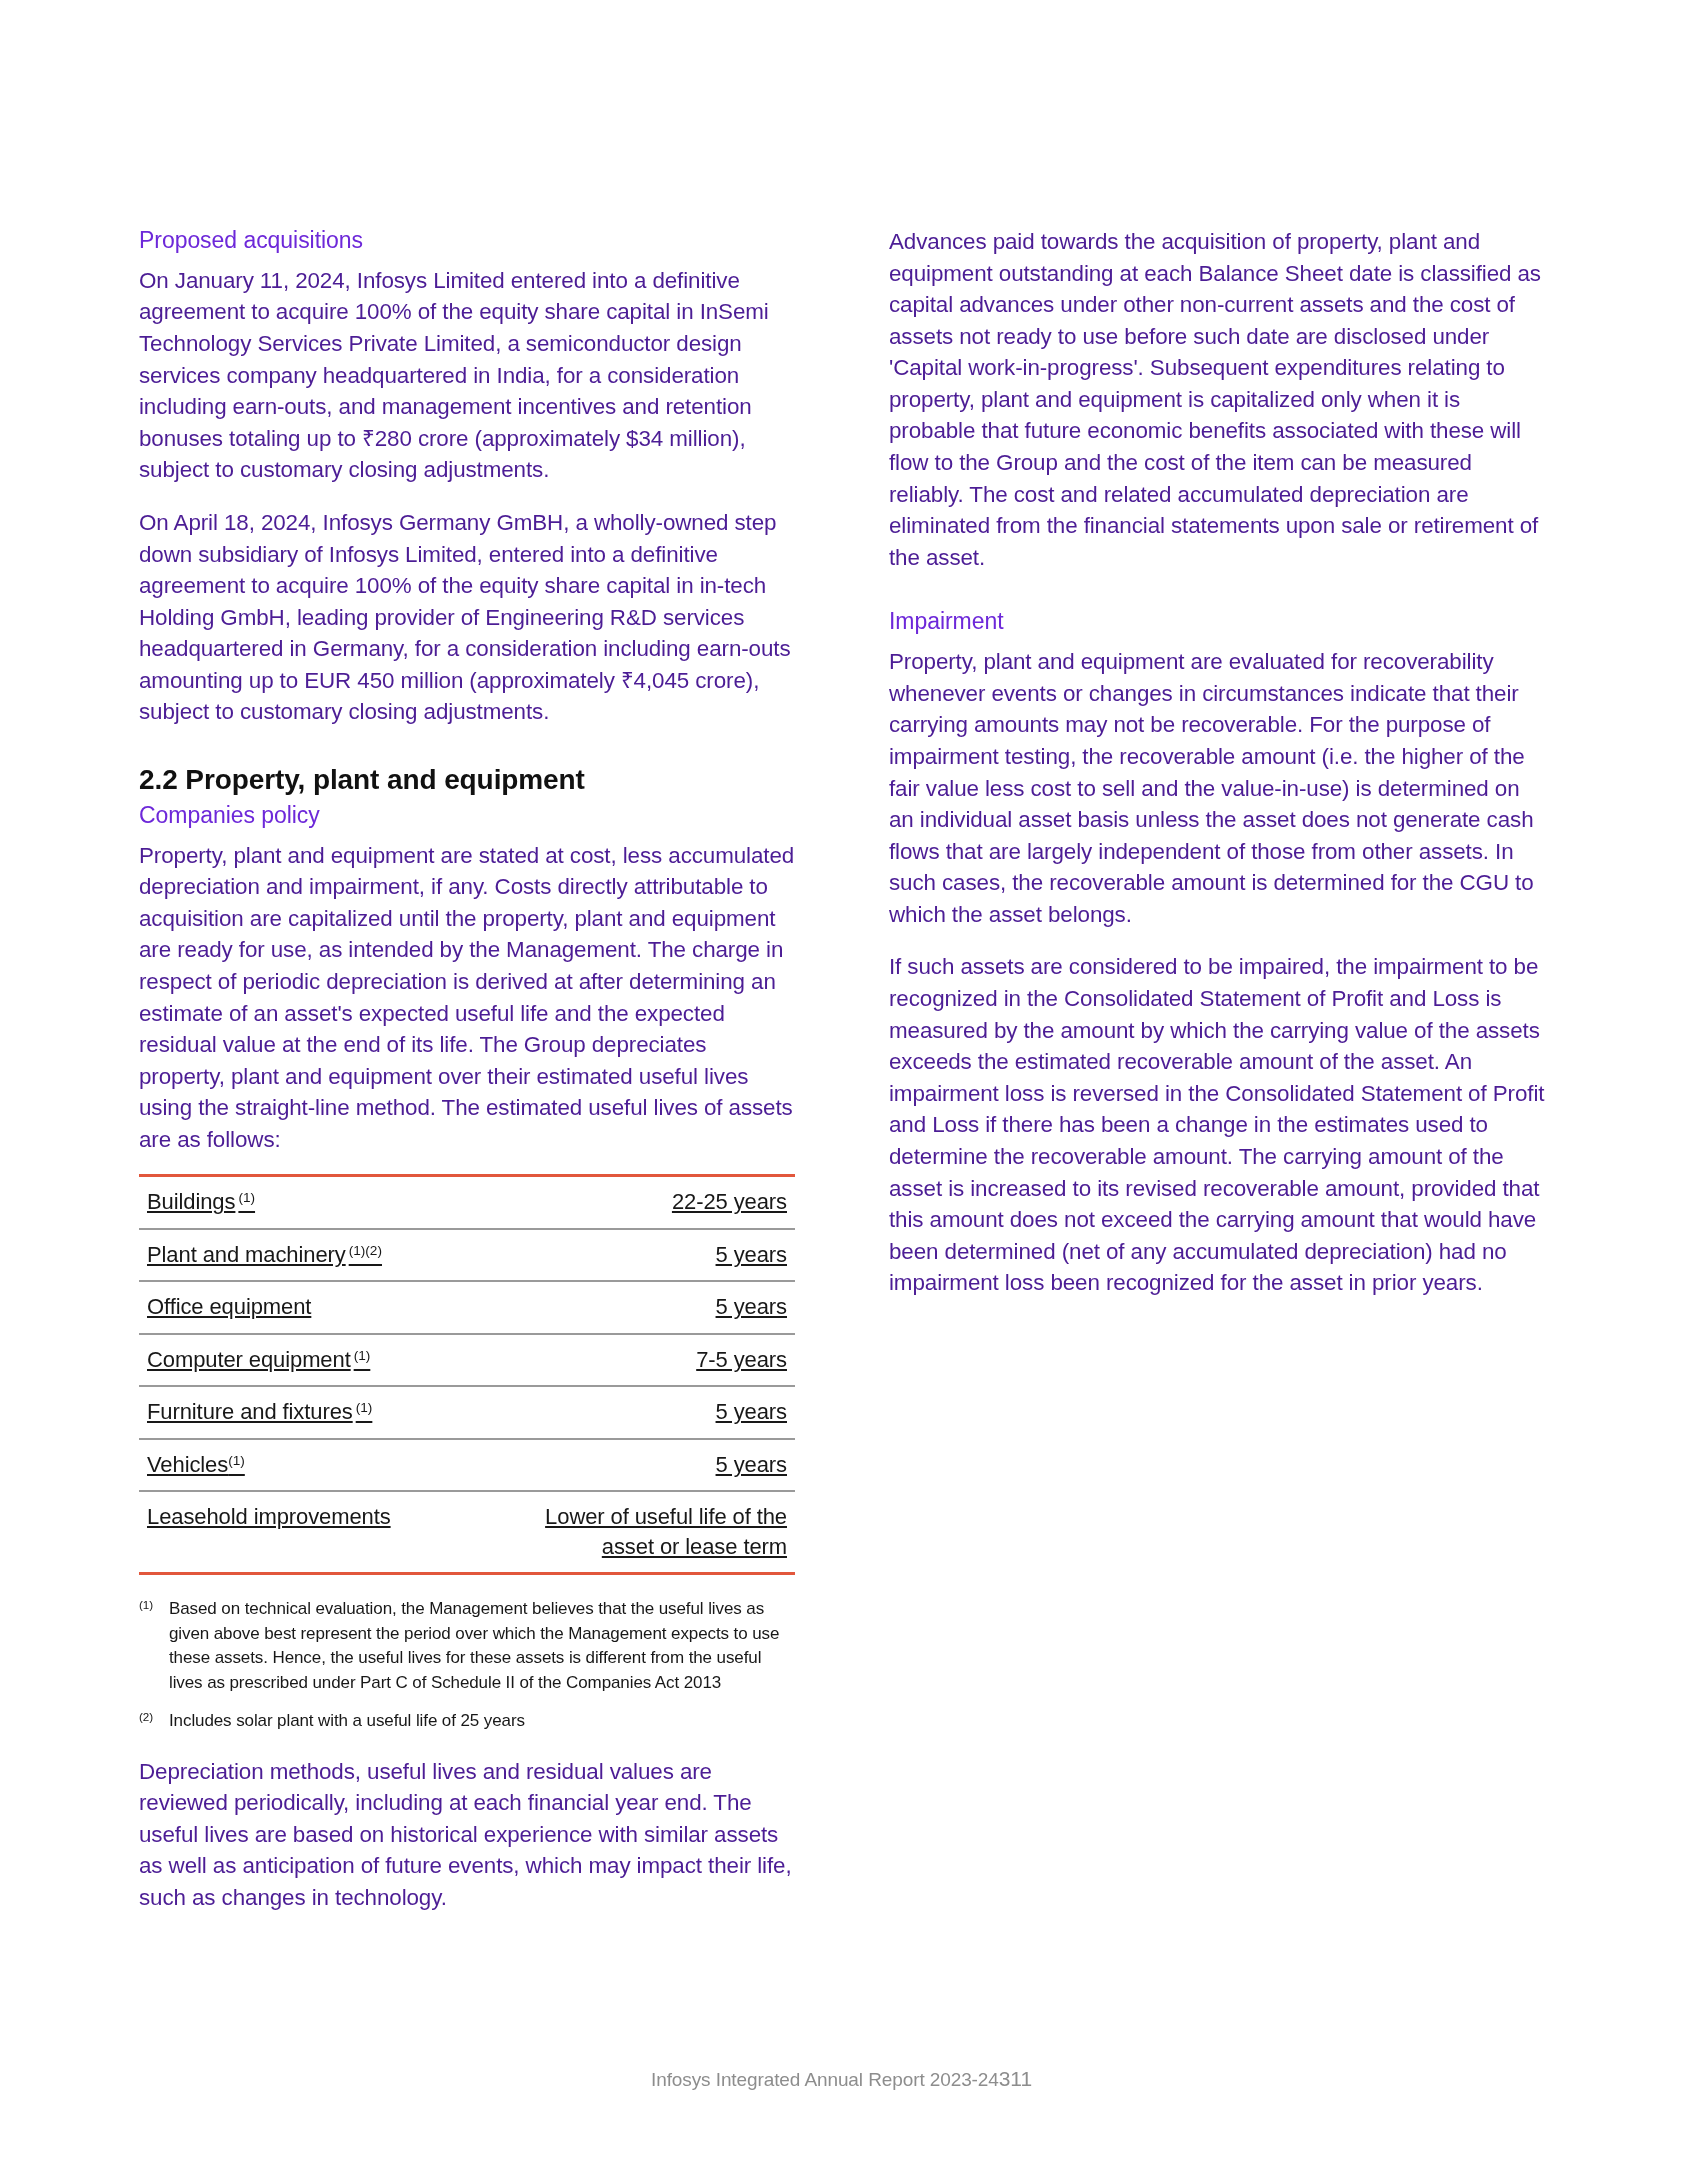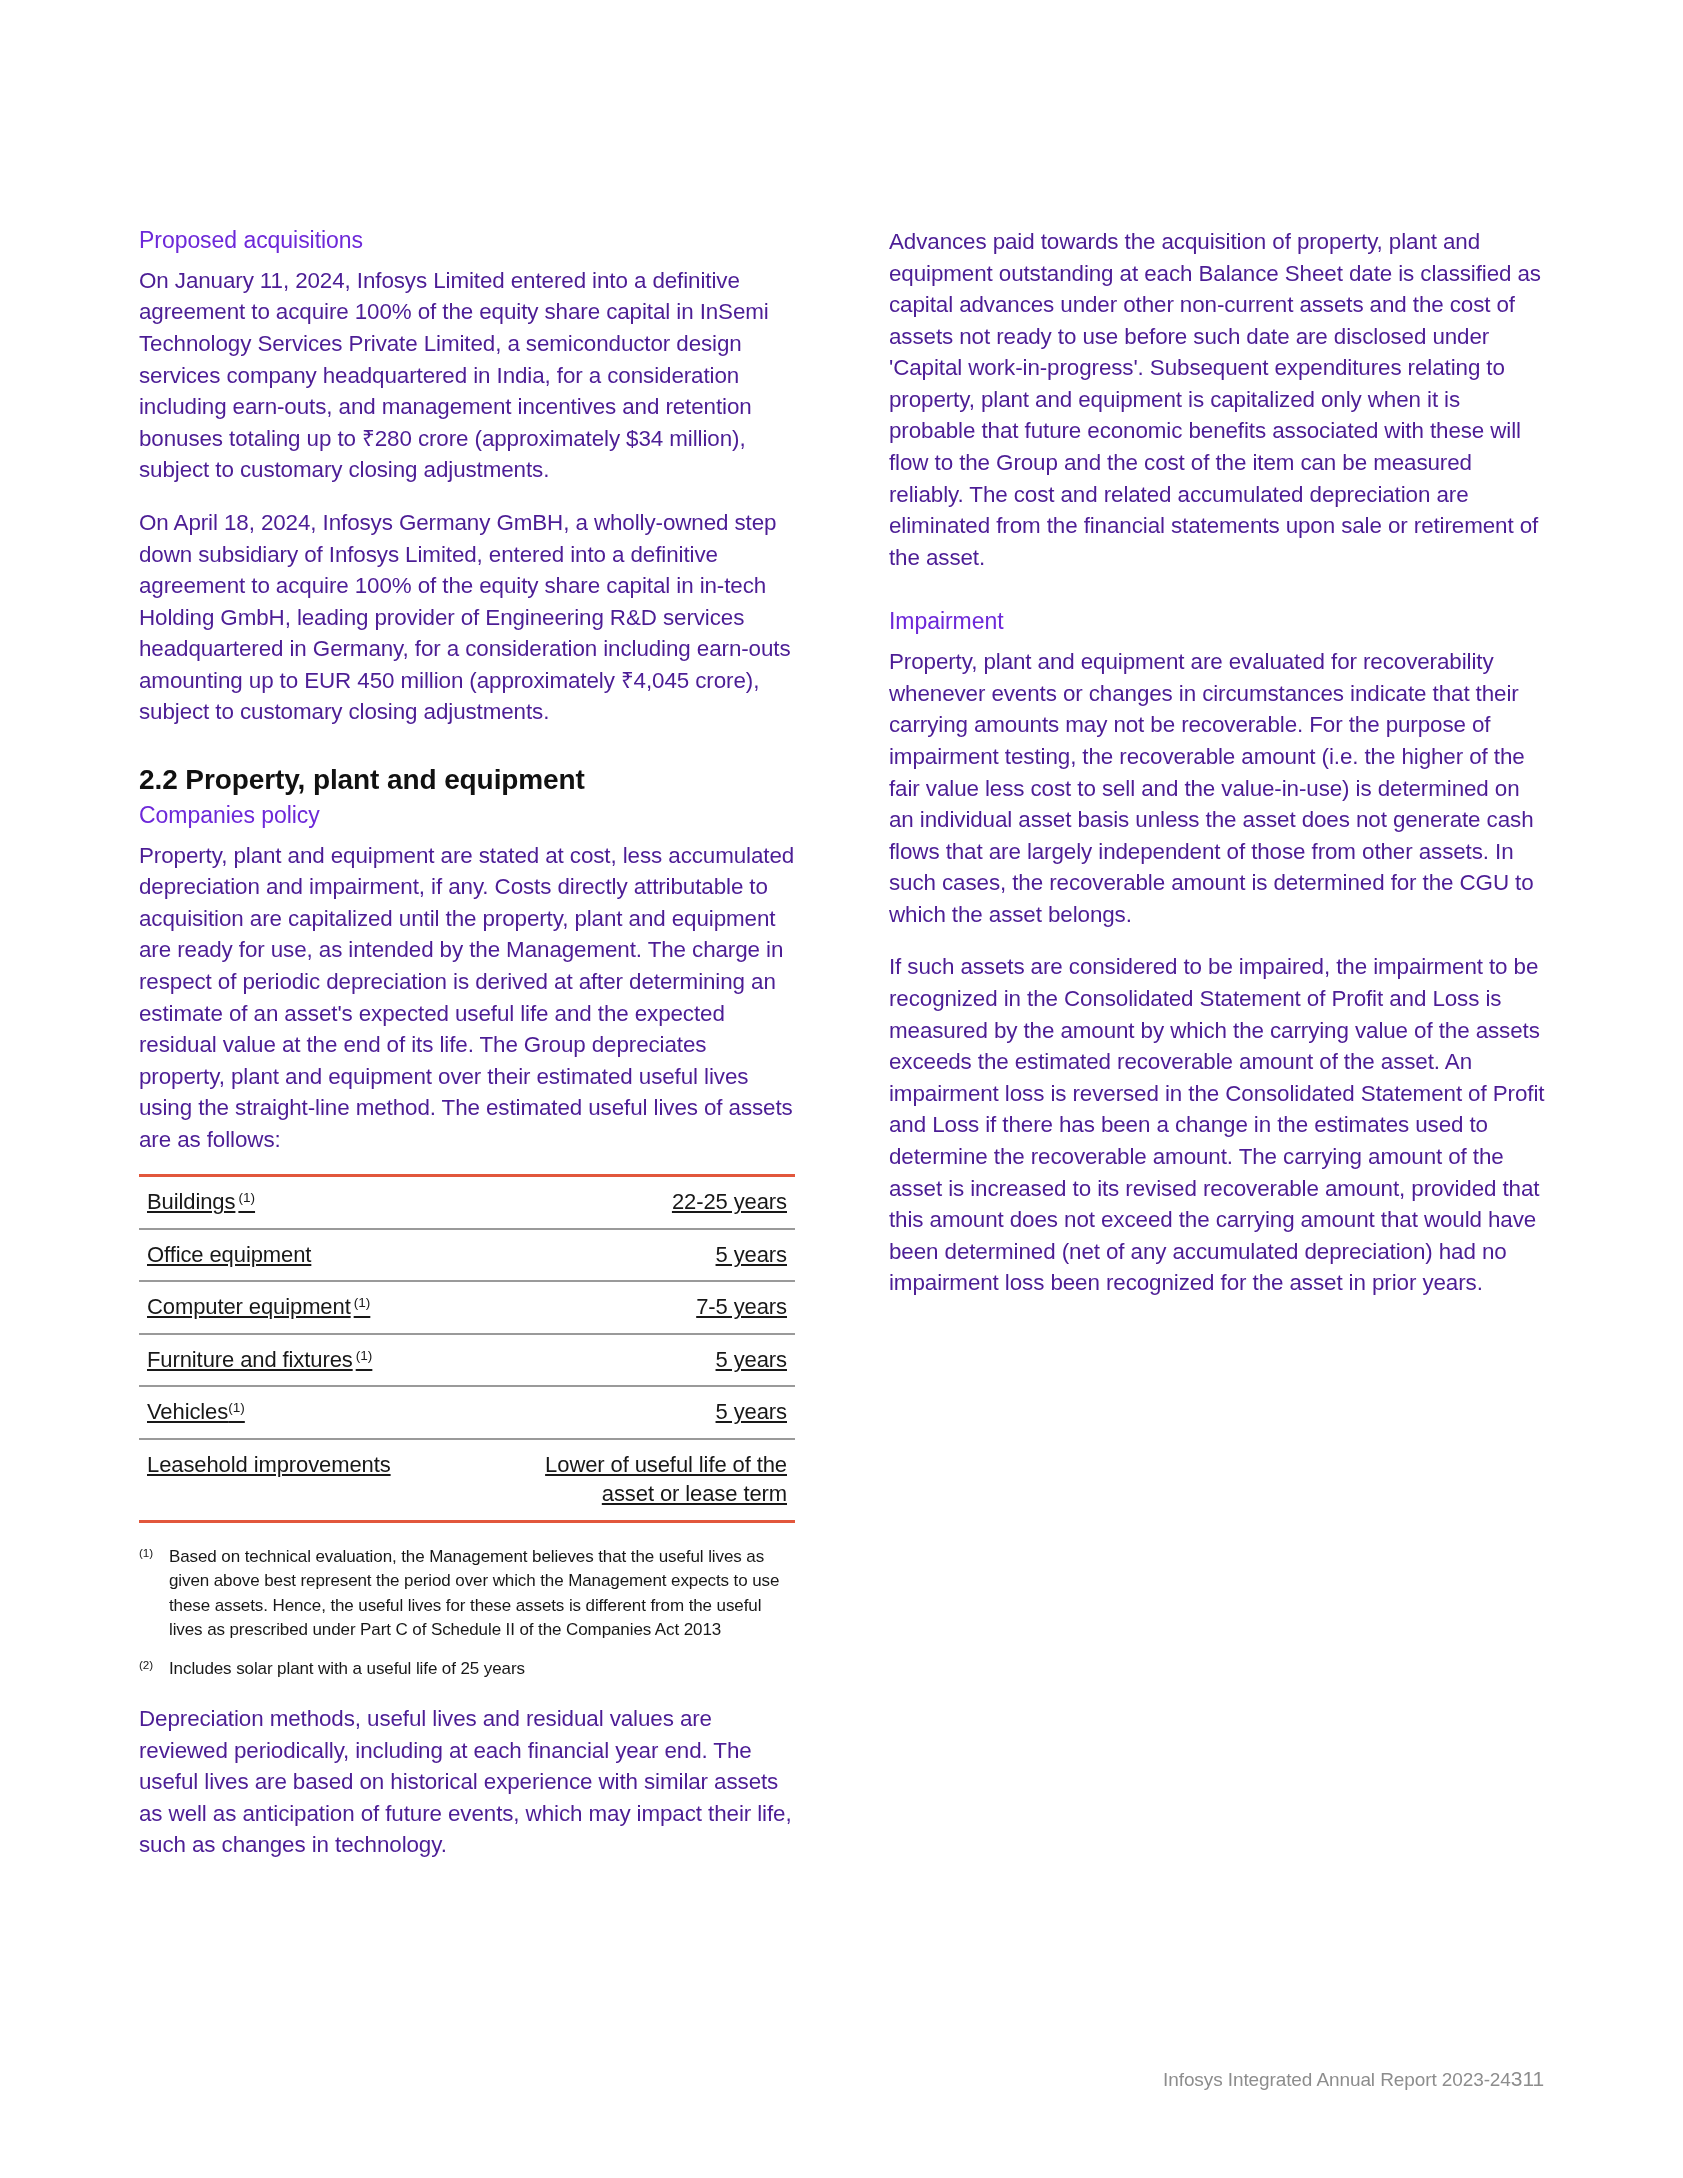--- a/index.html
+++ b/index.html
@@ -133,21 +133,21 @@
     letter-spacing: -0.1px;
   }
 
   
   .footer {
     position: absolute;
     left: 139px;
     right: 139px;
     bottom: 87px;
     display: flex;
-    justify-content: flex-end;
+    justify-content: center;
     align-items: baseline;
     color: #8d8d8d;
     font-size: 19px;
     letter-spacing: -0.1px;
   }
   .footer .pageno {
     font-size: 21px;
     color: #8d8d8d;
   }
 </style>
@@ -172,20 +172,24 @@
 
       <h3 class="accent-heading">Companies policy</h3>
 
       <p class="body tight">Property, plant and equipment are stated at cost, less accumulated depreciation and impairment, if any. Costs directly attributable to acquisition are capitalized until the property, plant and equipment are ready for use, as intended by the Management. The charge in respect of periodic depreciation is derived at after determining an estimate of an asset's expected useful life and the expected residual value at the end of its life. The Group depreciates property, plant and equipment over their estimated useful lives using the straight-line method. The estimated useful lives of assets are as follows:</p>
 
       <table class="useful-lives">
         <tbody id="useful-lives-body">
             <tr class="first-row">
               <td class="label"><span>Buildings</span><sup class="fn gap">(1)</sup></td>
               <td class="value">22-25 years</td>
+            </tr>
+            <tr>
+              <td class="label"><span>Plant and machinery</span><sup class="fn gap">(1)(2)</sup></td>
+              <td class="value">5 years</td>
             </tr>
             <tr>
               <td class="label"><span>Office equipment</span></td>
               <td class="value">5 years</td>
             </tr>
             <tr>
               <td class="label"><span>Computer equipment</span><sup class="fn gap">(1)</sup></td>
               <td class="value">7-5 years</td>
             </tr>
             <tr>

